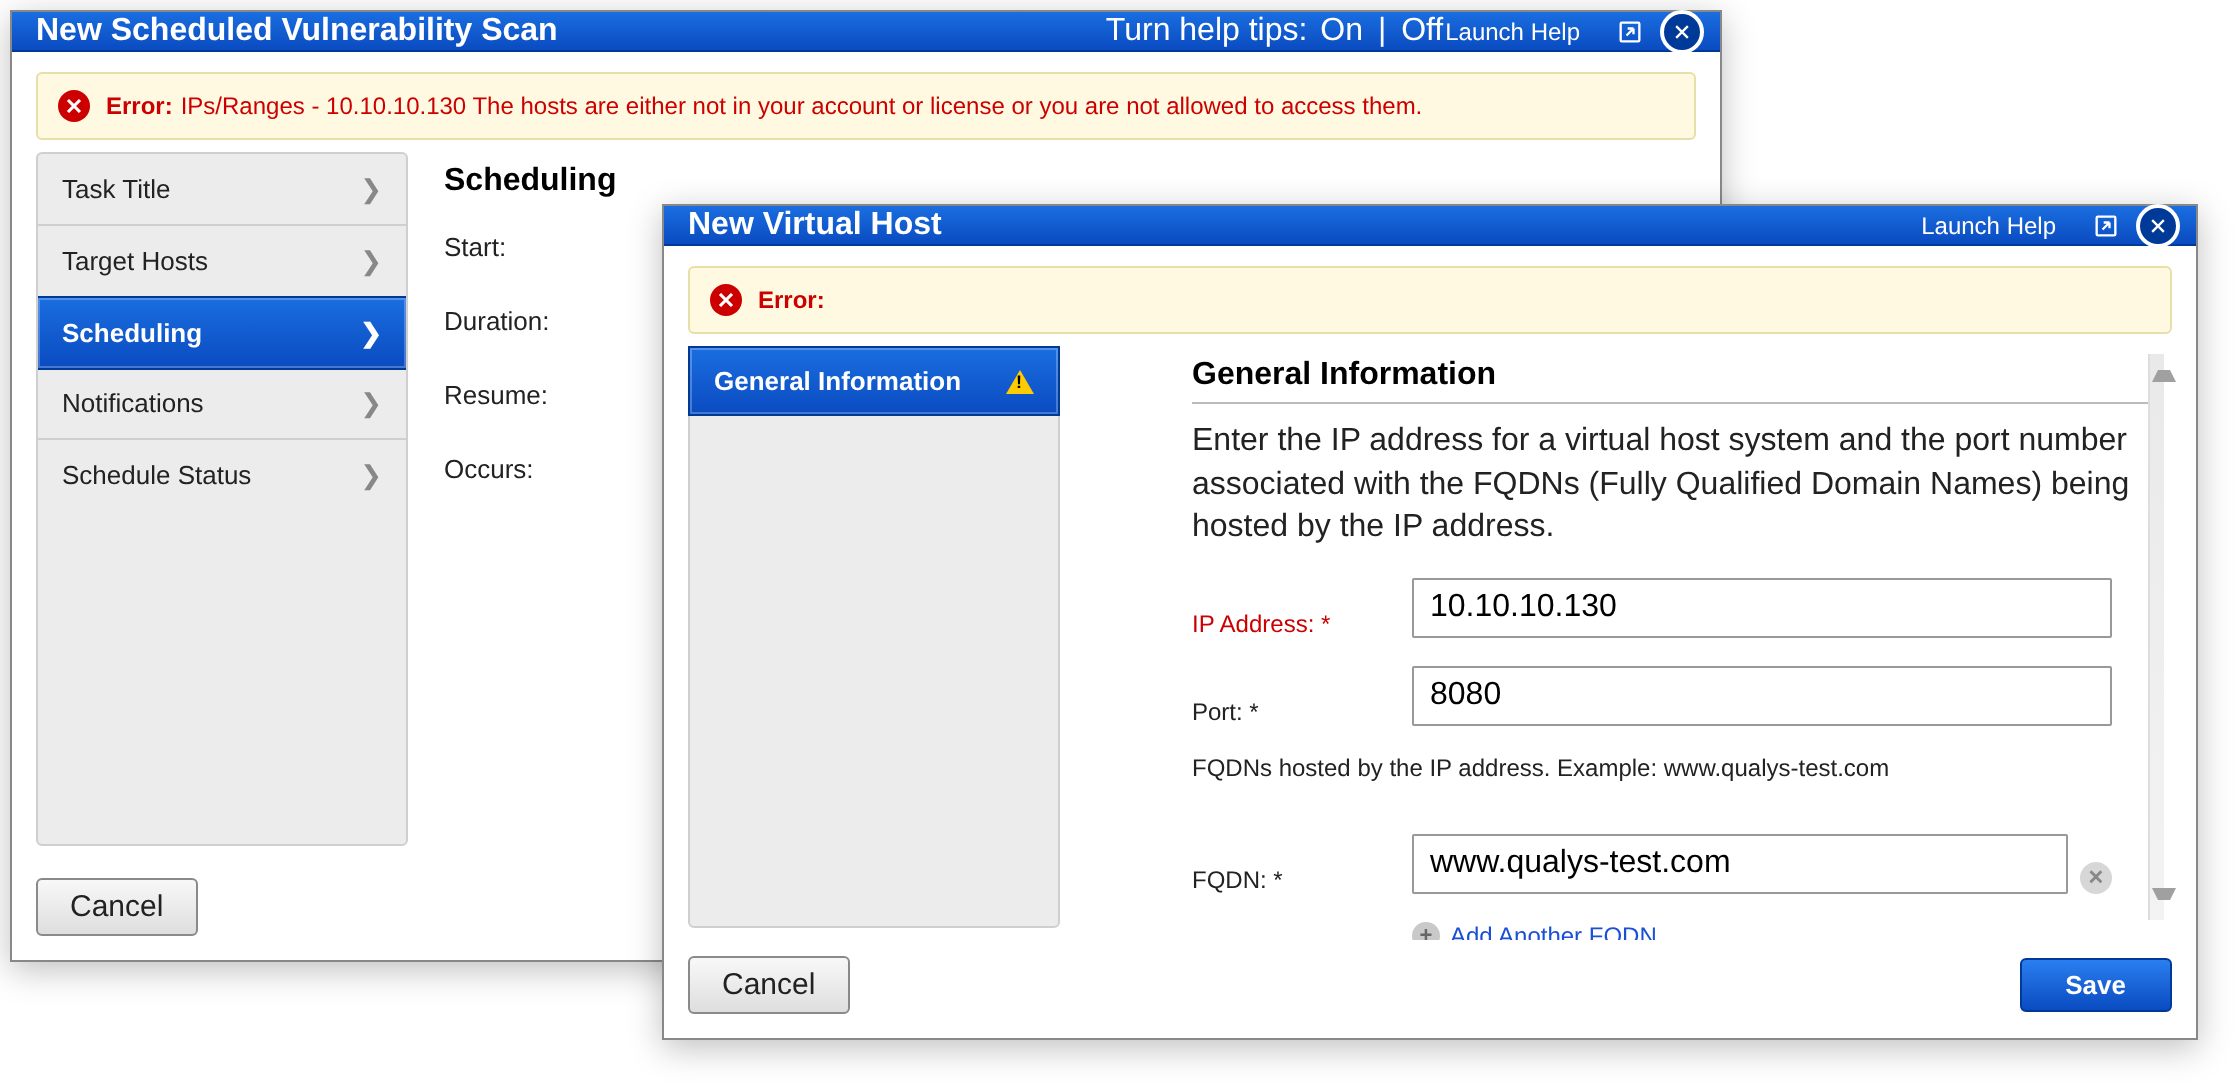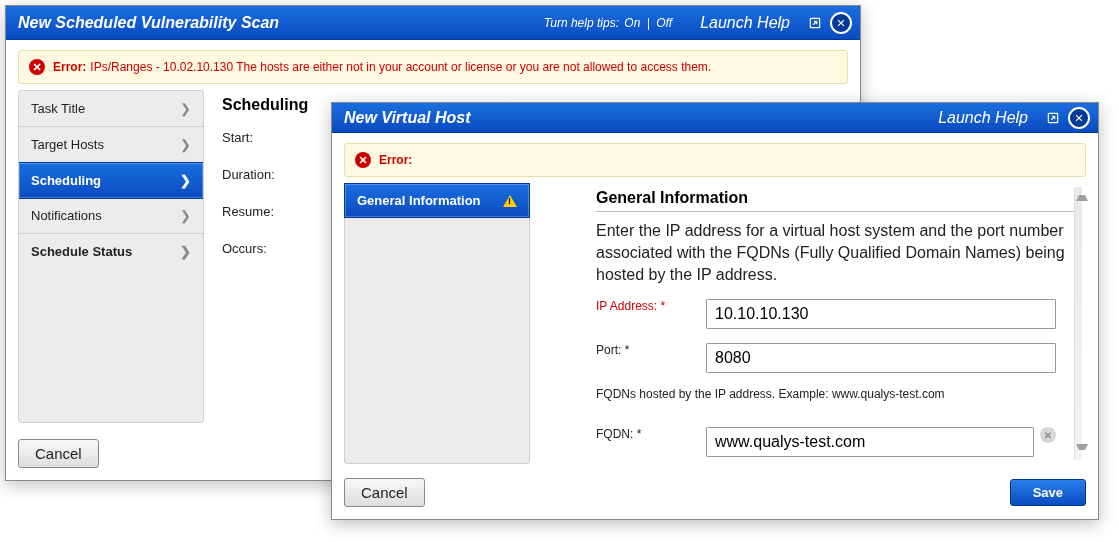--- a/index.html
+++ b/index.html
@@ -30,42 +30,41 @@
     top: 102px; left: 331px;
     width: 768px; height: 418px;
     z-index: 2;
   }
   .titlebar {
     background: linear-gradient(#1a6ee0, #0a4bc0);
     color: #fff;
     display: flex;
     align-items: center;
     padding: 0 8px;
-    height: 34px;
+    height: 20px;
     font-size: 14px;
     border-bottom: 1px solid #003a99;
-    font-style: italic;
   }
   .titlebar .title {
     font-weight: bold;
     font-size: 16px;
     flex: 0 0 auto;
     padding-left: 4px;
   }
   .titlebar .spacer { flex: 1; }
   .titlebar .helptips {
-    font-size: 12px;
-    margin-right: 27px;
+    font-size: 16px;
+    margin-right: 0;
     white-space: nowrap;
     text-align: center;
   }
   .titlebar .helptips span { margin: 0 1px; }
   .titlebar .helptips .sep { margin: 0 2px; }
   .titlebar a.link {
-    color: #fff; text-decoration: none; font-size: 16px; margin-right: 10px;
+    color: #fff; text-decoration: none; font-size: 12px; margin-right: 10px;
   }
   .titlebar .iconbtn {
     width: 22px; height: 22px;
     display: inline-flex; align-items: center; justify-content: center;
     margin-left: 4px; cursor: pointer;
     border-radius: 3px; color: #fff;
   }
   .titlebar .closebtn {
     background: #003a99;
     border-radius: 50%;
@@ -107,21 +106,21 @@
   }
   .sidenav .item {
     padding: 10px 12px;
     border-bottom: 1px solid #cfcfcf;
     color: #222;
     display: flex; align-items: center; justify-content: space-between;
     cursor: pointer;
     font-size: 13px;
     gap: 43px;
   }
-  .sidenav .item:last-child { border-bottom: 0; font-weight: bold; }
+  .sidenav .item:last-child { border-bottom: 0; }
   .sidenav .item .chev { color: #888; }
   .sidenav .item.active {
     background: linear-gradient(#1a6ee0, #0a4bc0);
     color: #fff;
     border: 1px solid #003a99;
     box-shadow: inset 0 0 0 1px rgba(255,255,255,0.25);
     margin: -1px;
     font-weight: bold;
   }
   .sidenav .item.active .chev { color: #fff; }
@@ -207,21 +206,21 @@
   }
   .formarea h3.section {
     font-size: 16px; font-weight: bold; margin: 0 0 4px; color: #000;
     border-bottom: 1px solid #bbb;
     padding-bottom: 4px;
   }
   .formarea p.desc {
     font-size: 16px; color: #222; margin: 8px 0 14px; line-height: 1.35;
   }
   .formgrid .row {
-    display: flex; align-items: flex-start; margin-bottom: 14px;
+    display: flex; align-items: flex-end; margin-bottom: 14px;
   }
   .formgrid .row label {
     width: 110px; flex: 0 0 110px; font-size: 12px; color: #222;
   }
   .formgrid .row label.req { color: #cc0000; }
   .formgrid .row input[type=text]{
     flex: 1;
     border: 1px solid #999;
     padding: 5px 8px;
     font-size: 16px;
@@ -284,21 +283,21 @@
       <svg viewBox="0 0 24 24">
           <path d="M7 7 L17 17 M17 7 L7 17"></path>
         </svg>
     </span>
   </div>
 
   <div class="errorbar-wrap">
     <div class="errorbar">
       <span class="errico">✕</span>
       <span class="errlabel">Error:</span>
-      <span class="errmsg">IPs/Ranges - 10.02.10.130 The hosts are either not in your account or license or you are not allowed to access them.</span>
+      <span class="errmsg">IPs/Ranges - 10.10.10.130 The hosts are either not in your account or license or you are not allowed to access them.</span>
     </div>
   </div>
 
   <div class="body-row">
     <div class="sidenav">
       <div class="item">
         <span>Task Title</span>
         <span class="chev">❯</span>
       </div>
       <div class="item">

